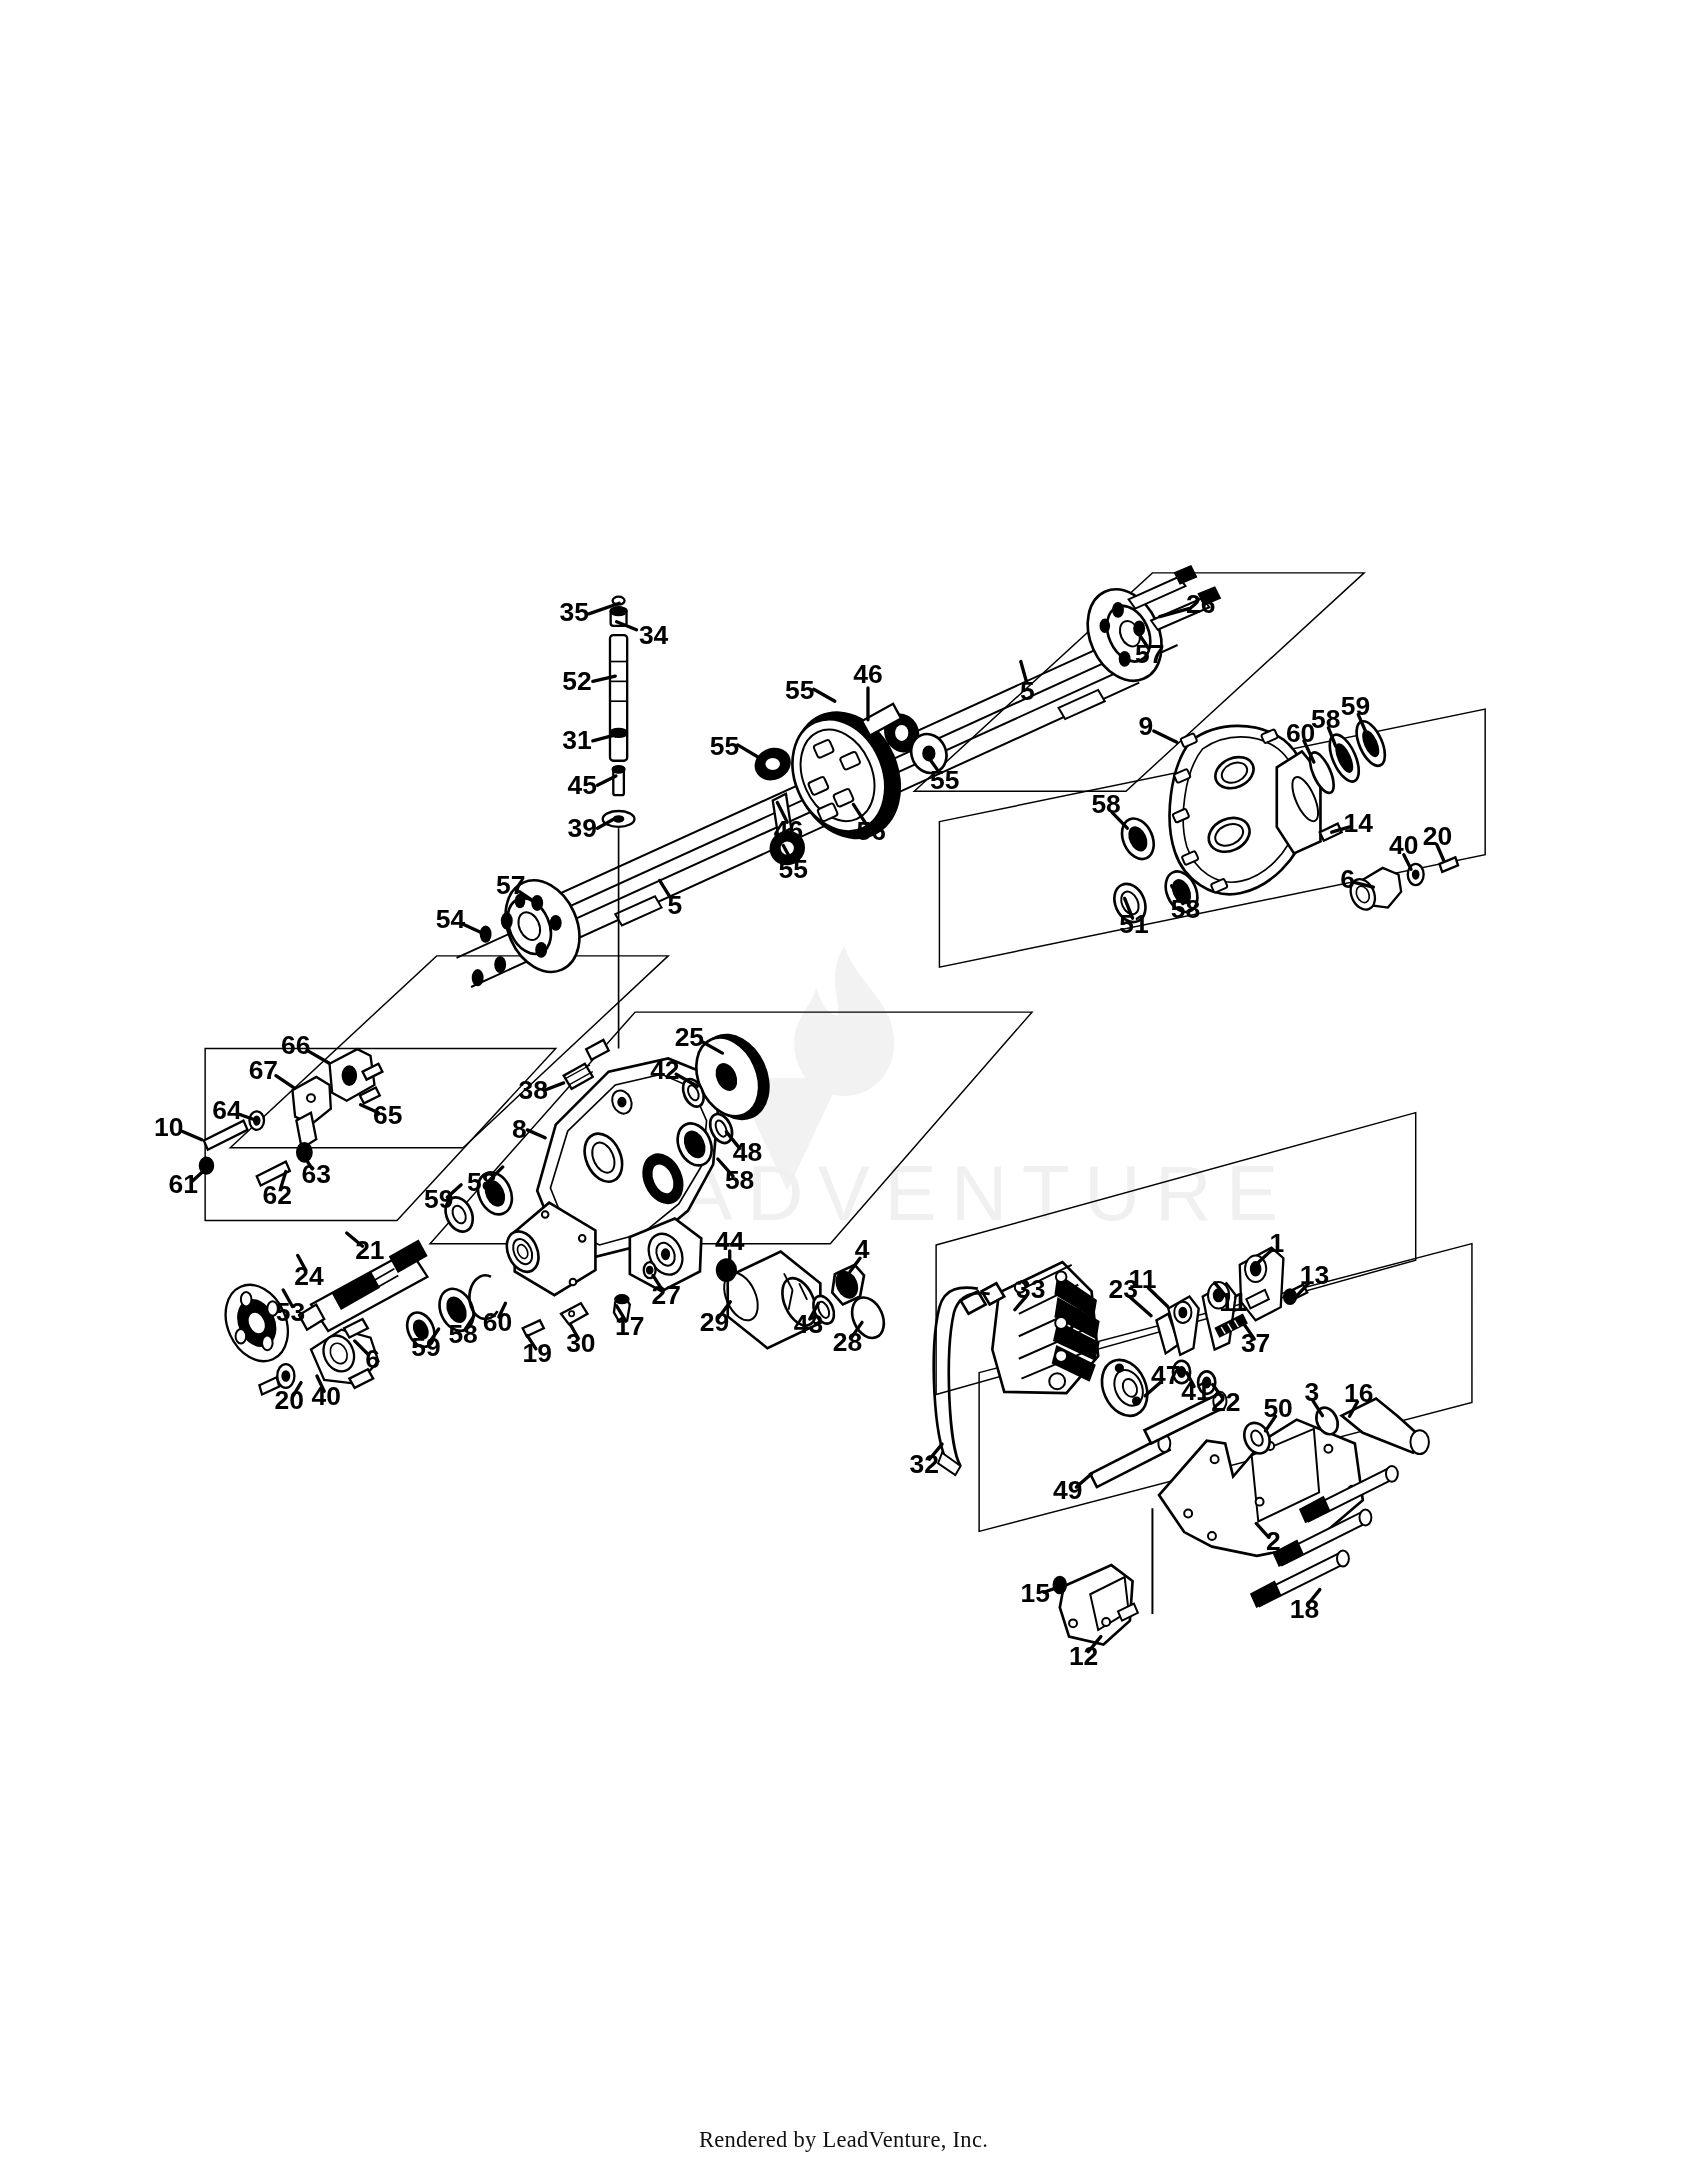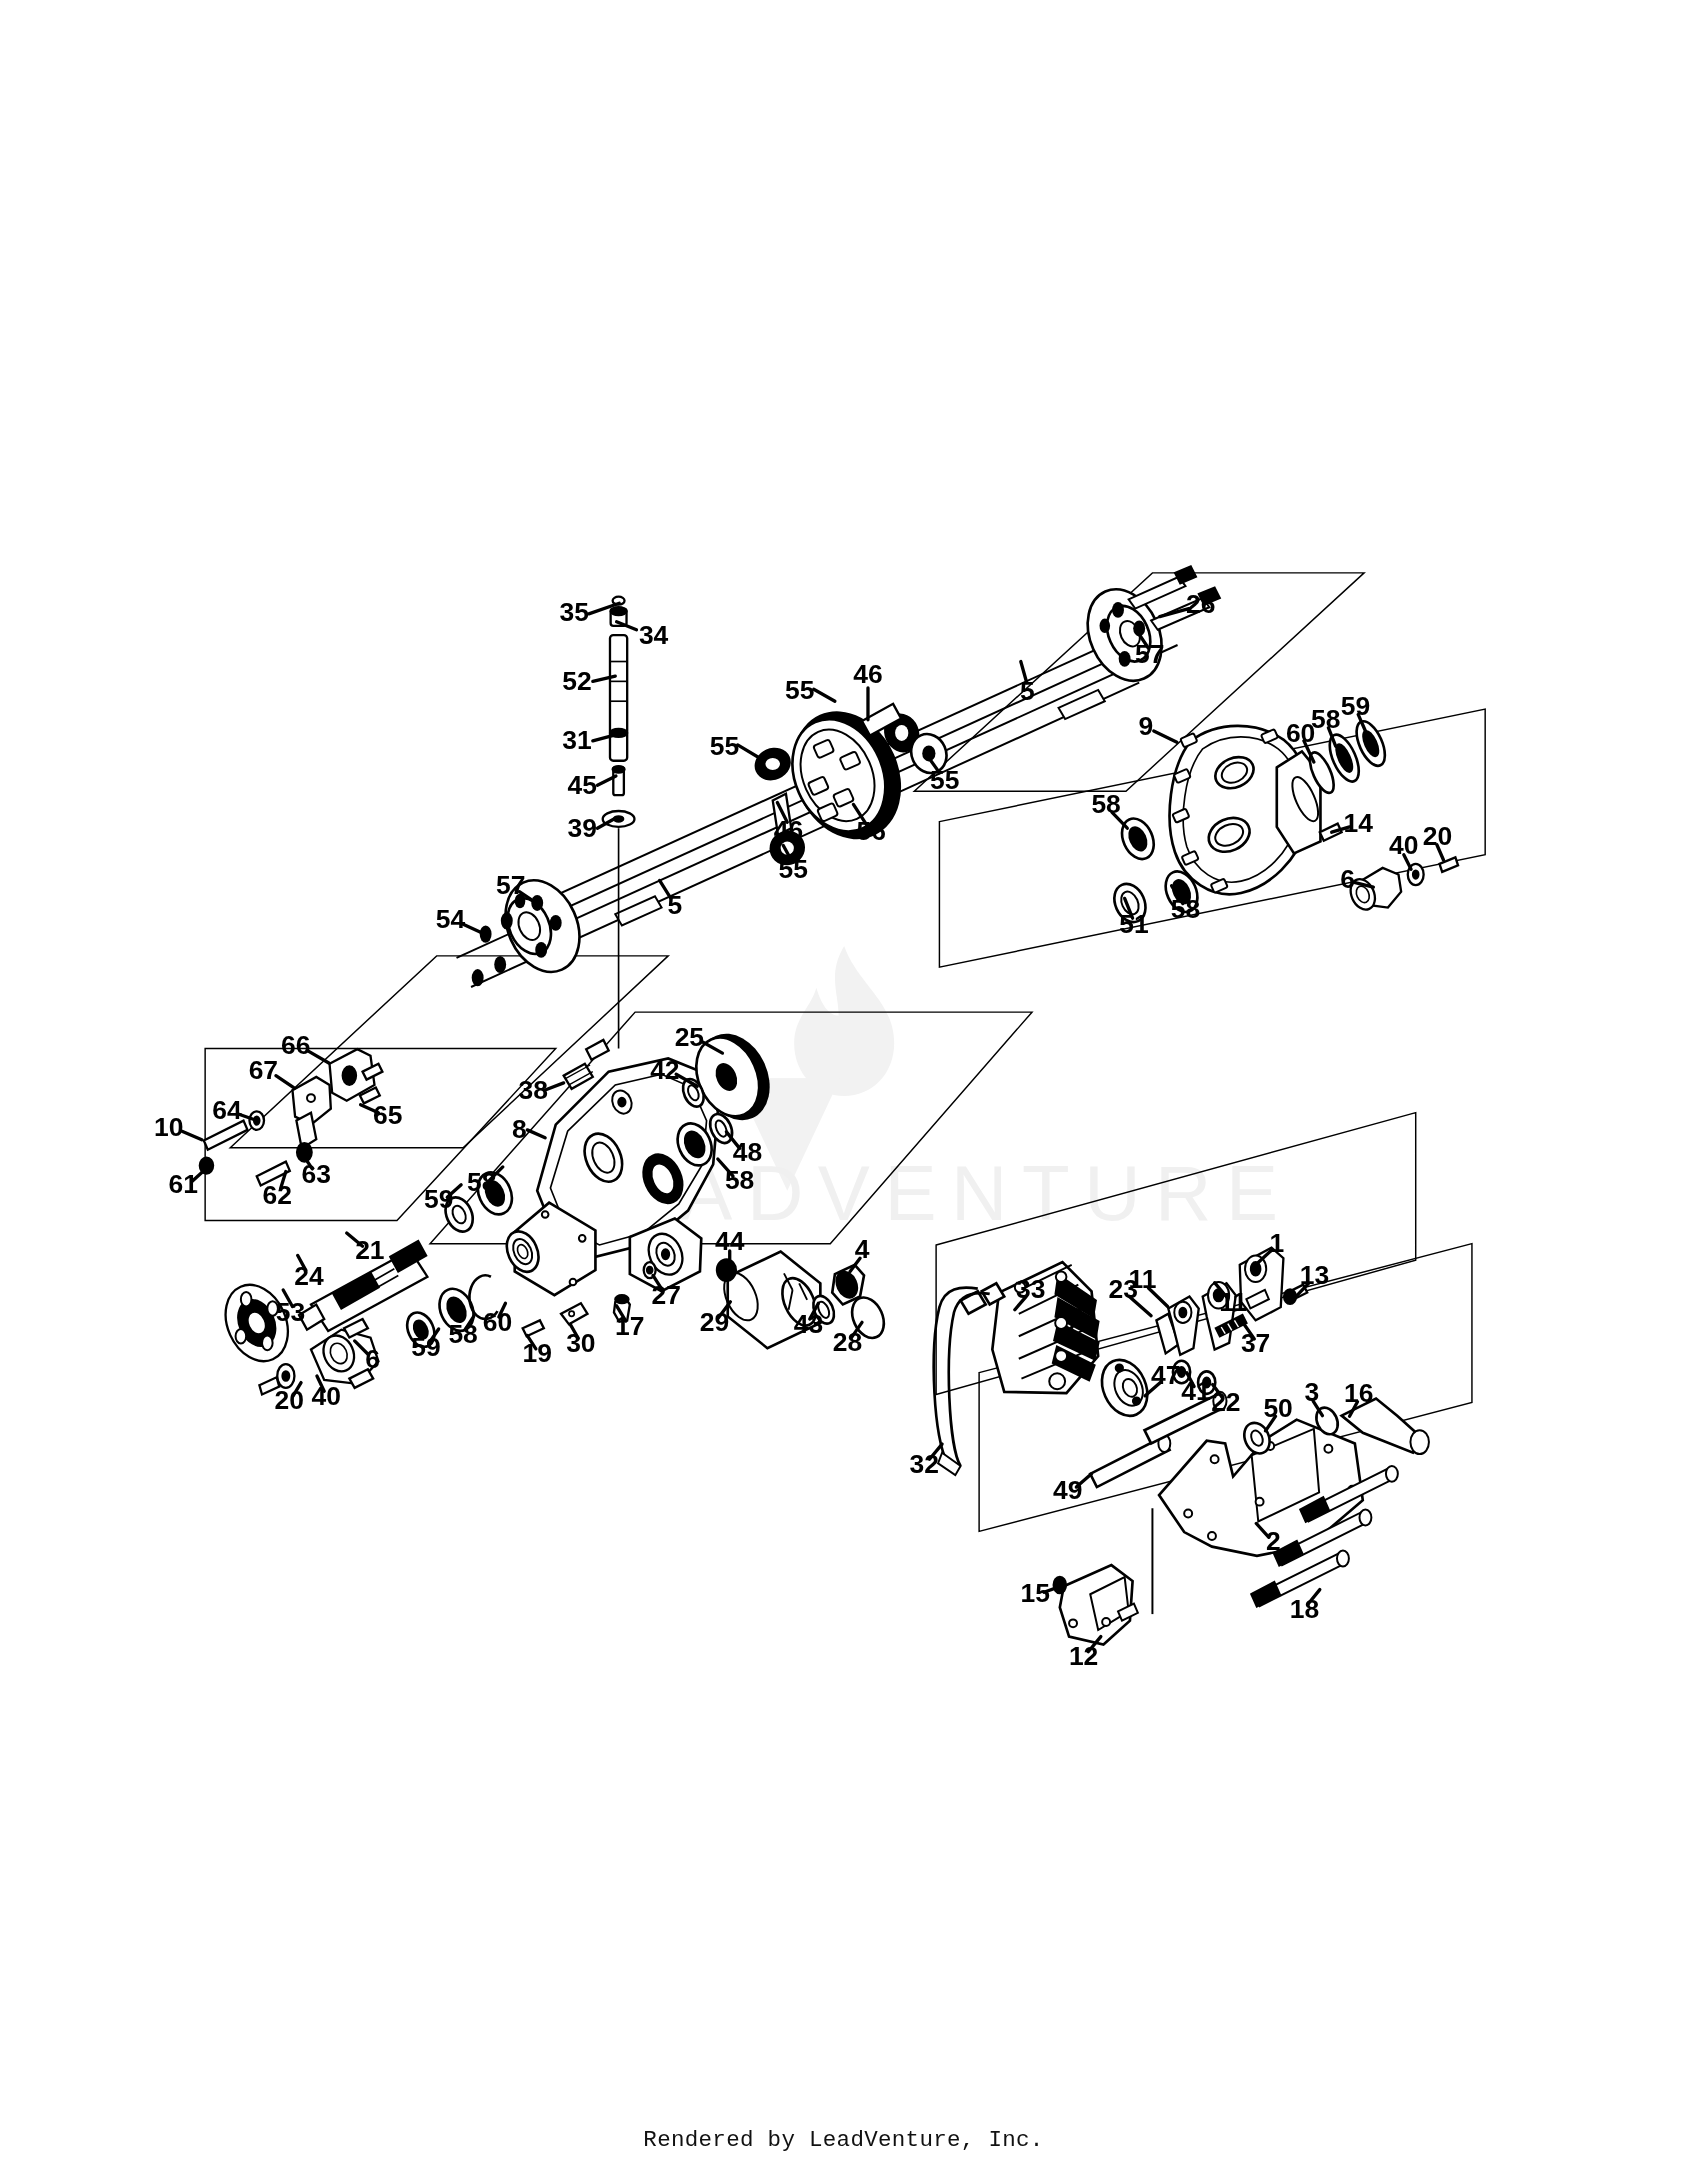--- a/index.html
+++ b/index.html
@@ -32,21 +32,21 @@
     fill: #000000;
     text-anchor: middle;
     dominant-baseline: middle;
   }
   #footer {
     position: absolute;
     left: 0;
     top: 2127px;
     width: 1687px;
     text-align: center;
-    font-family: Liberation Mono, monospace;
+    font-family: Liberation Serif, serif;
     font-size: 22.5px;
     color: #111111;
     letter-spacing: 0.3px;
   }
   .wm-text {
     font-family: "Liberation Sans", sans-serif;
     font-weight: 300;
     font-size: 118px;
     fill: #f0f0f0;
     letter-spacing: 22px;

